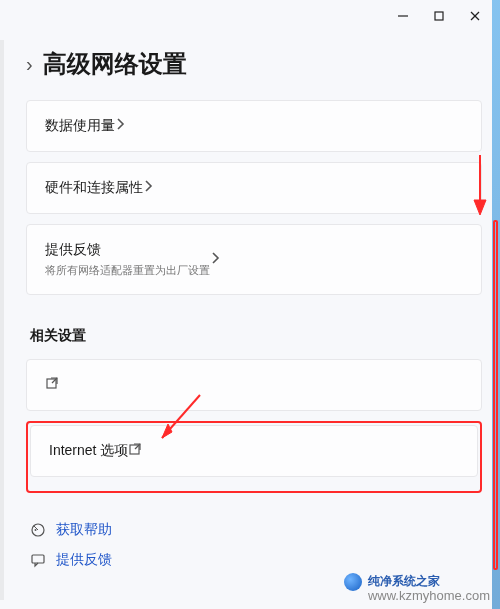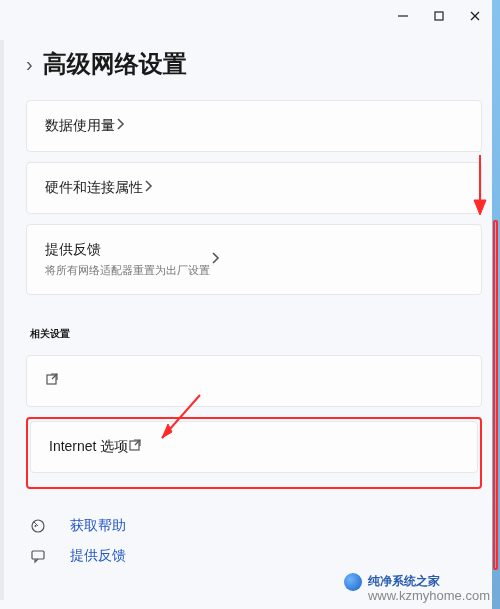--- a/index.html
+++ b/index.html
@@ -8,25 +8,25 @@
   .titlebar { position: absolute; top: 0; right: 0; height: 32px; display: flex; gap: 22px; align-items: center; padding: 0 18px; }
   .titlebar .ctl { width: 14px; height: 14px; display:flex; align-items:center; justify-content:center; color:#222; }
   .content { position:absolute; top:40px; left:0; right:0; bottom:0; padding: 8px 18px 0 26px; }
   .crumbs { display:flex; align-items:center; gap:10px; font-size:24px; color:#1a1a1a; font-weight:600; margin-bottom:20px; }
   .crumbs .sep { font-size:20px; color:#555; font-weight:400; }
   .card { background:#fdfdfe; border:1px solid #e7e7ea; border-radius:4px; padding:16px 18px; display:flex; align-items:center; margin-bottom:10px; }
   .card .title { font-size:14px; color:#1a1a1a; }
   .card .sub { font-size:11px; color:#777; margin-top:4px; }
   .card .chev { color:#555; }
   .card .ext { color:#555; }
-  .section-label { font-size:10px; font-weight:600; color:#1a1a1a; margin: 32px 0 14px 4px; }
+  .section-label { font-size:14px; font-weight:600; color:#1a1a1a; margin: 32px 0 14px 4px; }
   .highlight-box { border:2px solid #ff2a2a; border-radius:4px; padding:2px; margin-bottom:10px; }
   .highlight-box .card { margin-bottom:12px; }
   .footer-links { margin-top:22px; }
-  .flink { display:flex; align-items:center; gap:24px; font-size:14px; color:#2257c9; padding:6px 4px; }
+  .flink { display:flex; align-items:center; gap:10px; font-size:14px; color:#2257c9; padding:6px 4px; }
   .flink .ficon { width:16px; height:16px; color:#555; position:relative; }
   .annot-arrow { position:absolute; pointer-events:none; }
   .annot-arrow svg line, .annot-arrow svg polygon { stroke:#ff2a2a; fill:#ff2a2a; }
   .right-bar { position:absolute; right:2px; top:220px; width:5px; height:350px; border:2px solid #ff2a2a; border-radius:2px; background:transparent; }
   .edge-strip { position:absolute; right:0; top:0; width:8px; height:609px; background:linear-gradient(#3aa0e8,#1a78c2); opacity:.6; }
   .watermark { position:absolute; right:10px; bottom:6px; display:flex; gap:6px; font-size:12px; color:#2a5db0; font-weight:600; }
   .watermark .logo { width:18px; height:18px; border-radius:50%; background:radial-gradient(circle at 35% 35%, #6fb4ff, #1760c4); }
   .watermark .sub { font-size:13px; color:#888; font-weight:400; display:block; margin-top:-2px; }
   .left-edge { position:absolute; left:0; top:40px; width:4px; height:560px; background:#e9eaec; }
 </style>

